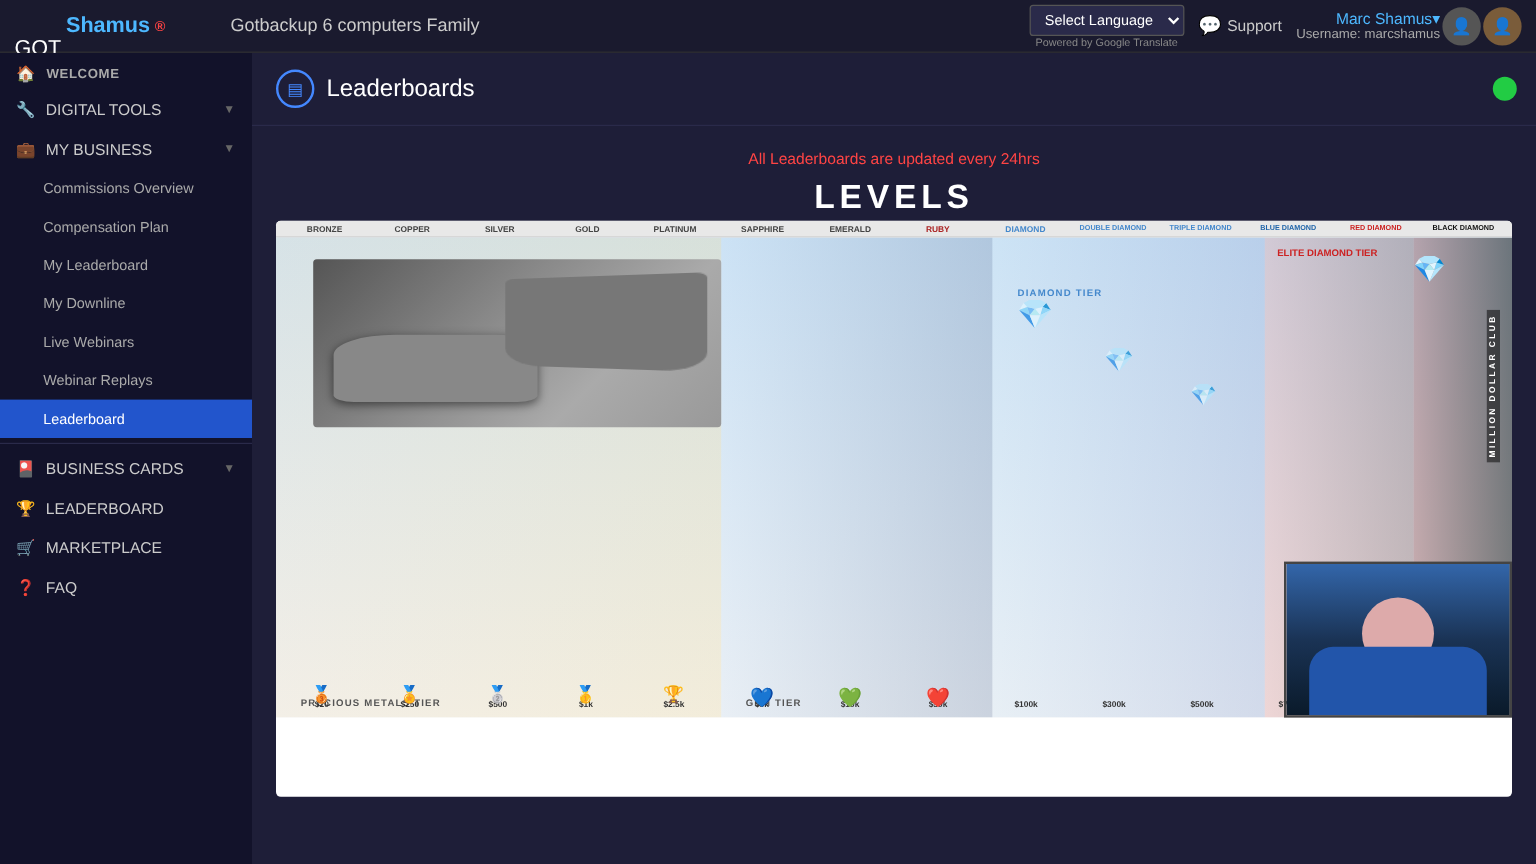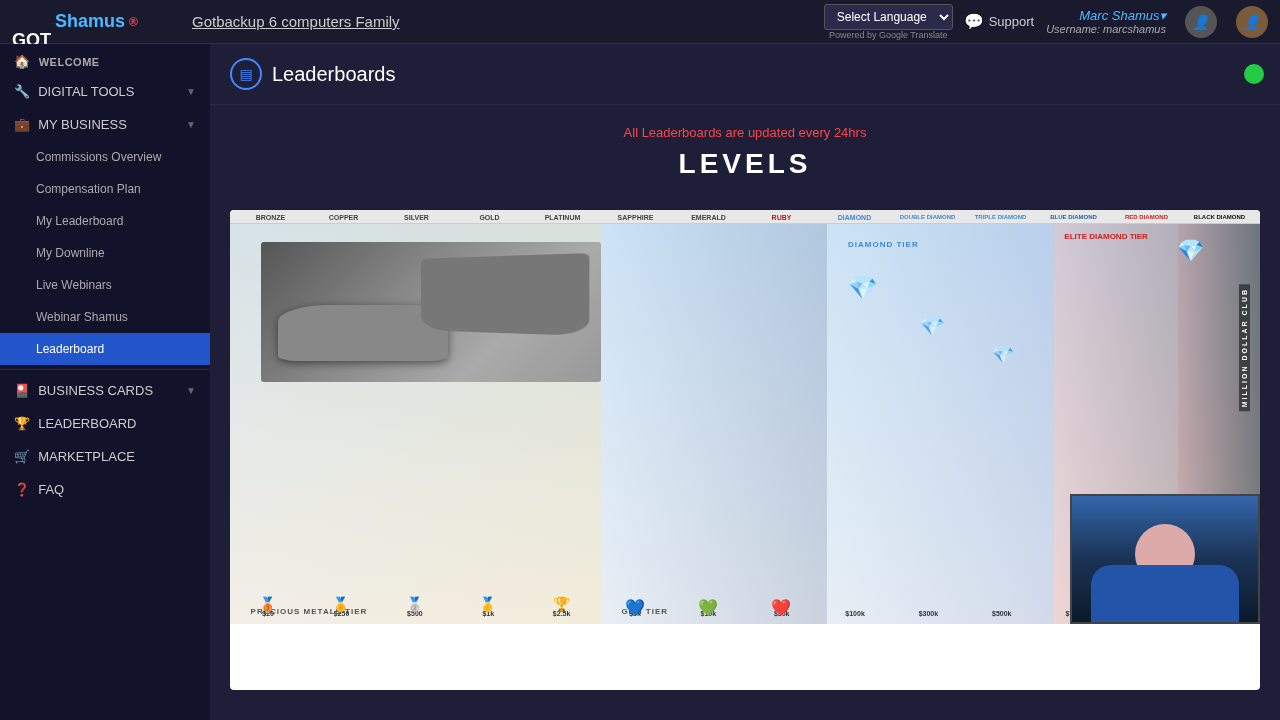--- a/index.html
+++ b/index.html
@@ -18,28 +18,27 @@
     .logo {
       display: flex;
       align-items: center;
       gap: 4px;
       font-weight: bold;
       font-size: 18px;
       color: #fff;
       margin-right: 20px;
       min-width: 160px;
     }
-    .logo-got { color: #fff; font-weight: 700; margin-top: 38px; }
+    .logo-got { color: #fff; font-weight: 400; margin-top: 38px; }
     .logo-backup { color: #4db8ff; }
     .logo-mark { color: #ff4444; font-size: 12px; }
     .page-title {
       flex: 1;
       font-size: 15px;
       color: #ccc;
-      text-decoration: underline;
     }
     .topbar-right {
       display: flex;
       align-items: center;
       gap: 12px;
     }
     .language-select {
       background: #2a2a4a;
       border: 1px solid #555;
       color: #fff;
@@ -58,22 +57,21 @@
       align-items: center;
       gap: 4px;
       color: #ccc;
       font-size: 13px;
       cursor: pointer;
     }
     .support-icon { color: #888; font-size: 16px; }
     .user-info {
       display: flex;
       align-items: center;
-      gap: 19px;
-      font-style: italic;
+      gap: 2px;
     }
     .username-link { color: #4db8ff; font-size: 13px; cursor: pointer; }
     .username-sub { color: #aaa; font-size: 11px; }
     .avatar {
       width: 32px; height: 32px;
       border-radius: 50%;
       background: #555;
       overflow: hidden;
       display: flex; align-items: center; justify-content: center;
       font-size: 14px;
@@ -180,21 +178,21 @@
       text-align: center;
       color: #ff4444;
       font-size: 13px;
       margin-bottom: 8px;
     }
     .levels-title {
       text-align: center;
       font-size: 28px;
       font-weight: bold;
       color: #fff;
-      margin-bottom: 30px;
+      margin-bottom: 4px;
       letter-spacing: 4px;
     }
 
     
     .chart-container {
       background: #fff;
       border-radius: 4px;
       padding: 0;
       overflow: hidden;
       position: relative;
@@ -273,21 +271,21 @@
     <div class="sidebar-item sidebar-sub">
       <span>My Leaderboard</span>
     </div>
     <div class="sidebar-item sidebar-sub">
       <span>My Downline</span>
     </div>
     <div class="sidebar-item sidebar-sub">
       <span>Live Webinars</span>
     </div>
     <div class="sidebar-item sidebar-sub">
-      <span>Webinar Shamus</span>
+      <span>Webinar Replays</span>
     </div>
     <div class="sidebar-item active sidebar-sub">
       <span>Leaderboard</span>
     </div>
 
     <hr class="sidebar-divider">
 
     <div class="sidebar-item">
       <span class="sidebar-icon">🎴</span>
       <span>BUSINESS CARDS</span>
@@ -348,21 +346,21 @@
         <div style="position:relative;height:400px;background:linear-gradient(to bottom, #d8eaf8 0%, #f8f8f8 100%);overflow:hidden;">
 
           <div style="position:absolute;bottom:0;left:0;width:36%;height:100%;background:linear-gradient(to right,rgba(200,160,80,0.1),rgba(212,170,48,0.15));"></div>
           <div style="position:absolute;bottom:0;left:36%;width:22%;height:100%;background:linear-gradient(to right,rgba(100,160,220,0.1),rgba(20,60,120,0.2));"></div>
           <div style="position:absolute;bottom:0;left:58%;width:22%;height:100%;background:linear-gradient(to right,rgba(140,190,230,0.15),rgba(60,100,180,0.2));"></div>
           <div style="position:absolute;bottom:0;left:80%;width:12%;height:100%;background:linear-gradient(to right,rgba(180,20,20,0.15),rgba(60,0,0,0.25));"></div>
           <div style="position:absolute;bottom:0;left:92%;width:8%;height:100%;background:linear-gradient(to right,rgba(100,0,0,0.3),rgba(0,0,0,0.5));"></div>
 
           <div style="position:absolute;bottom:8px;left:2%;font-size:8px;font-weight:bold;color:#555;letter-spacing:1px;text-transform:uppercase;">PRECIOUS METALS TIER</div>
           <div style="position:absolute;bottom:8px;left:38%;font-size:8px;font-weight:bold;color:#555;letter-spacing:1px;text-transform:uppercase;">GEM TIER</div>
-          <div style="position:absolute;top:16px;left:60%;font-size:8px;font-weight:bold;color:#4488cc;letter-spacing:1px;text-transform:uppercase;">DIAMOND TIER</div>
+          <div style="position:absolute;top:42px;left:60%;font-size:8px;font-weight:bold;color:#4488cc;letter-spacing:1px;text-transform:uppercase;">DIAMOND TIER</div>
           <div style="position:absolute;top:8px;left:81%;font-size:8px;font-weight:bold;color:#cc2222;text-align:center;text-transform:uppercase;line-height:1.2;">ELITE DIAMOND TIER</div>
           <div style="position:absolute;top:60px;right:1%;font-size:7px;font-weight:bold;color:#fff;writing-mode:vertical-rl;text-orientation:mixed;transform:rotate(180deg);letter-spacing:2px;background:rgba(0,0,0,0.5);padding:4px 2px;">MILLION DOLLAR CLUB</div>
 
           <div style="position:absolute;top:18px;left:3%;width:33%;height:140px;background:linear-gradient(135deg,#555 0%,#888 40%,#aaa 70%,#999 100%);border-radius:3px;display:flex;align-items:center;justify-content:center;overflow:hidden;">
             <div style="position:absolute;bottom:15%;left:5%;width:50%;height:40%;background:#888;border-radius:30% 20% 10% 10%;box-shadow:0 2px 8px rgba(0,0,0,0.5);"></div>
             <div style="position:absolute;top:10%;right:5%;width:50%;height:55%;background:#777;border-radius:5% 5% 20% 20%;transform:perspective(200px) rotateY(-10deg);"></div>
           </div>
 
           <div style="position:absolute;top:50px;left:60%;font-size:24px;opacity:0.8;">💎</div>
           <div style="position:absolute;top:90px;left:67%;font-size:20px;opacity:0.7;">💎</div>

